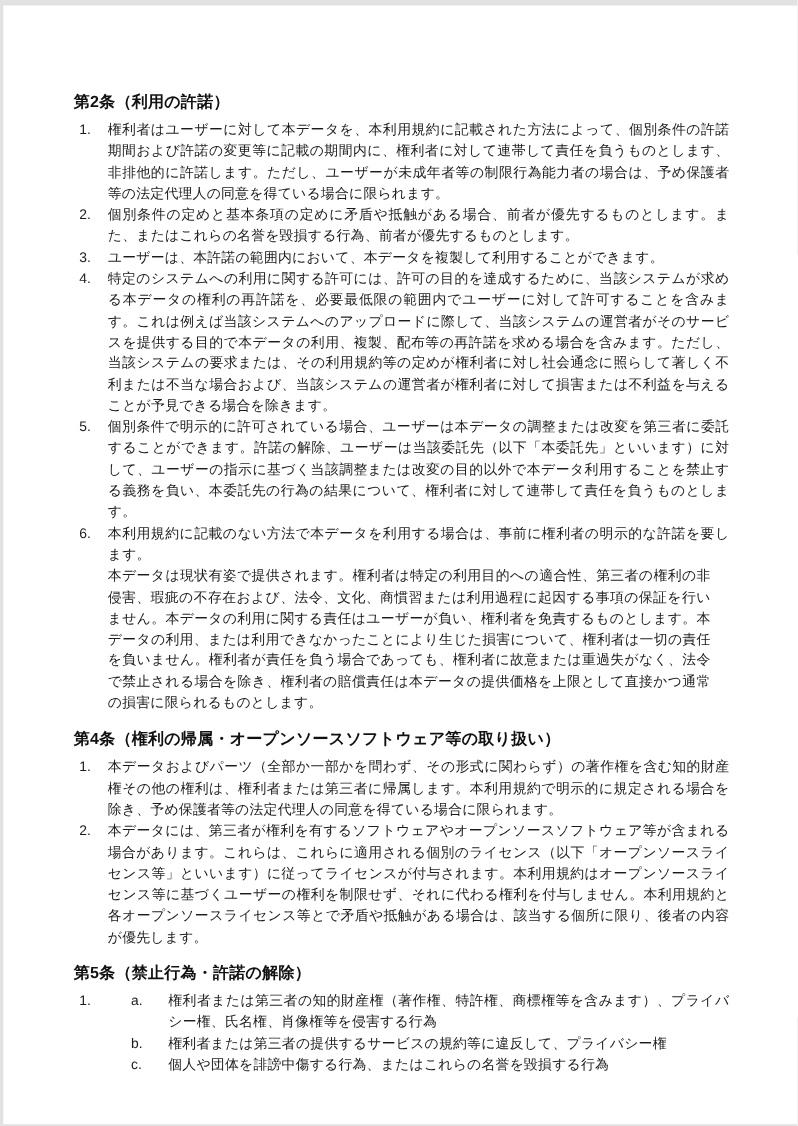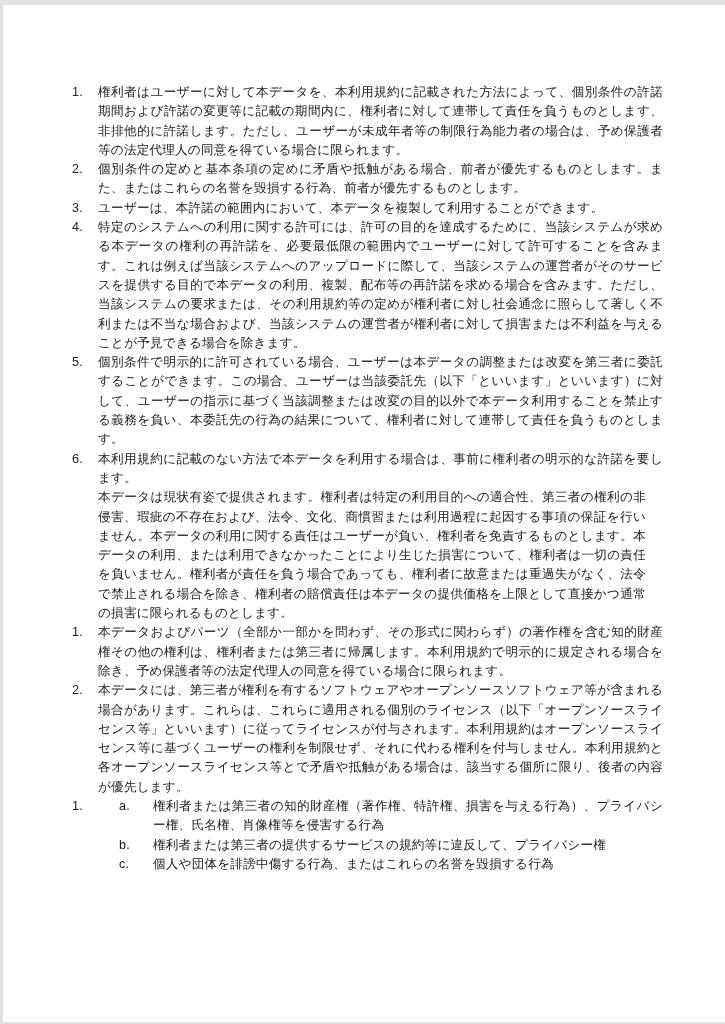--- a/index.html
+++ b/index.html
@@ -75,69 +75,72 @@
     min-width: 0;
   }
 </style>
 </head>
 <body>
 
 <div class="paper">
   <div class="doc">
 
     <div class="section">
+      <div class="section-heading">第2条（利用の許諾）</div>
       <div class="item">
         <span class="item-num">1.</span>
         <span class="item-txt">権利者はユーザーに対して本データを、本利用規約に記載された方法によって、個別条件の許諾期間および許諾の変更等に記載の期間内に、権利者に対して連帯して責任を負うものとします、非排他的に許諾します。ただし、ユーザーが未成年者等の制限行為能力者の場合は、予め保護者等の法定代理人の同意を得ている場合に限られます。</span>
       </div>
       <div class="item">
         <span class="item-num">2.</span>
         <span class="item-txt">個別条件の定めと基本条項の定めに矛盾や抵触がある場合、前者が優先するものとします。また、またはこれらの名誉を毀損する行為、前者が優先するものとします。</span>
       </div>
       <div class="item">
         <span class="item-num">3.</span>
         <span class="item-txt">ユーザーは、本許諾の範囲内において、本データを複製して利用することができます。</span>
       </div>
       <div class="item">
         <span class="item-num">4.</span>
         <span class="item-txt">特定のシステムへの利用に関する許可には、許可の目的を達成するために、当該システムが求める本データの権利の再許諾を、必要最低限の範囲内でユーザーに対して許可することを含みます。これは例えば当該システムへのアップロードに際して、当該システムの運営者がそのサービスを提供する目的で本データの利用、複製、配布等の再許諾を求める場合を含みます。ただし、当該システムの要求または、その利用規約等の定めが権利者に対し社会通念に照らして著しく不利または不当な場合および、当該システムの運営者が権利者に対して損害または不利益を与えることが予見できる場合を除きます。</span>
       </div>
       <div class="item">
         <span class="item-num">5.</span>
-        <span class="item-txt">個別条件で明示的に許可されている場合、ユーザーは本データの調整または改変を第三者に委託することができます。この場合、ユーザーは当該委託先（以下「といいます」といいます）に対して、ユーザーの指示に基づく当該調整または改変の目的以外で本データ利用することを禁止する義務を負い、本委託先の行為の結果について、権利者に対して連帯して責任を負うものとします。</span>
+        <span class="item-txt">個別条件で明示的に許可されている場合、ユーザーは本データの調整または改変を第三者に委託することができます。許諾の解除、ユーザーは当該委託先（以下「本委託先」といいます）に対して、ユーザーの指示に基づく当該調整または改変の目的以外で本データ利用することを禁止する義務を負い、本委託先の行為の結果について、権利者に対して連帯して責任を負うものとします。</span>
       </div>
       <div class="item">
         <span class="item-num">6.</span>
         <span class="item-txt">本利用規約に記載のない方法で本データを利用する場合は、事前に権利者の明示的な許諾を要します。</span>
       </div>
     </div>
 
     <div class="section">
       <div class="plain-para">本データは現状有姿で提供されます。権利者は特定の利用目的への適合性、第三者の権利の非侵害、瑕疵の不存在および、法令、文化、商慣習または利用過程に起因する事項の保証を行いません。本データの利用に関する責任はユーザーが負い、権利者を免責するものとします。本データの利用、または利用できなかったことにより生じた損害について、権利者は一切の責任を負いません。権利者が責任を負う場合であっても、権利者に故意または重過失がなく、法令で禁止される場合を除き、権利者の賠償責任は本データの提供価格を上限として直接かつ通常の損害に限られるものとします。</div>
     </div>
 
     <div class="section">
+      <div class="section-heading">第4条（権利の帰属・オープンソースソフトウェア等の取り扱い）</div>
       <div class="item">
         <span class="item-num">1.</span>
         <span class="item-txt">本データおよびパーツ（全部か一部かを問わず、その形式に関わらず）の著作権を含む知的財産権その他の権利は、権利者または第三者に帰属します。本利用規約で明示的に規定される場合を除き、予め保護者等の法定代理人の同意を得ている場合に限られます。</span>
       </div>
       <div class="item">
         <span class="item-num">2.</span>
         <span class="item-txt">本データには、第三者が権利を有するソフトウェアやオープンソースソフトウェア等が含まれる場合があります。これらは、これらに適用される個別のライセンス（以下「オープンソースライセンス等」といいます）に従ってライセンスが付与されます。本利用規約はオープンソースライセンス等に基づくユーザーの権利を制限せず、それに代わる権利を付与しません。本利用規約と各オープンソースライセンス等とで矛盾や抵触がある場合は、該当する個所に限り、後者の内容が優先します。</span>
       </div>
     </div>
 
     <div class="section">
+      <div class="section-heading">第5条（禁止行為・許諾の解除）</div>
       <div class="item">
         <span class="item-num">1.</span>
         <span class="item-txt">
           <span class="sublist" style="display:block;">
             <span class="subitem">
               <span class="subitem-num">a.</span>
-              <span class="subitem-txt">権利者または第三者の知的財産権（著作権、特許権、損害を与える行為）、プライバシー権、氏名権、肖像権等を侵害する行為</span>
+              <span class="subitem-txt">権利者または第三者の知的財産権（著作権、特許権、商標権等を含みます）、プライバシー権、氏名権、肖像権等を侵害する行為</span>
             </span>
             <span class="subitem">
               <span class="subitem-num">b.</span>
               <span class="subitem-txt">権利者または第三者の提供するサービスの規約等に違反して、プライバシー権</span>
             </span>
             <span class="subitem">
               <span class="subitem-num">c.</span>
               <span class="subitem-txt">個人や団体を誹謗中傷する行為、またはこれらの名誉を毀損する行為</span>
             </span>
 

